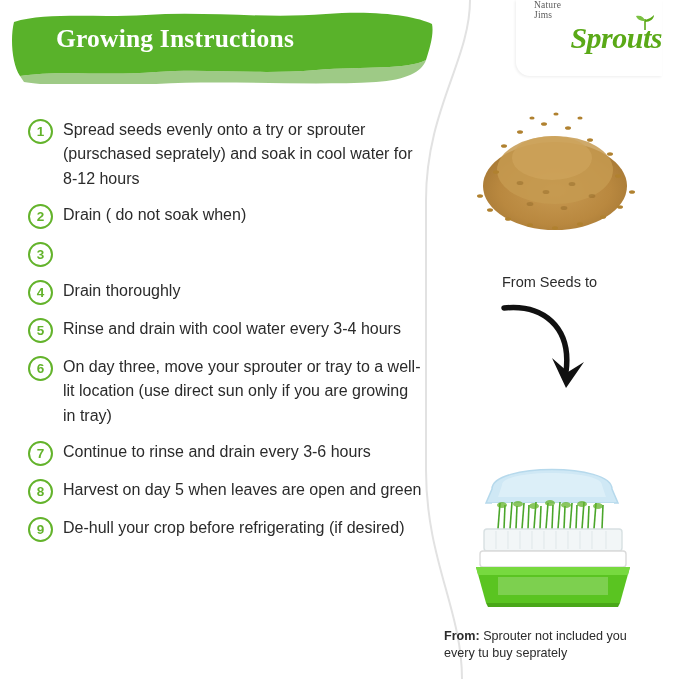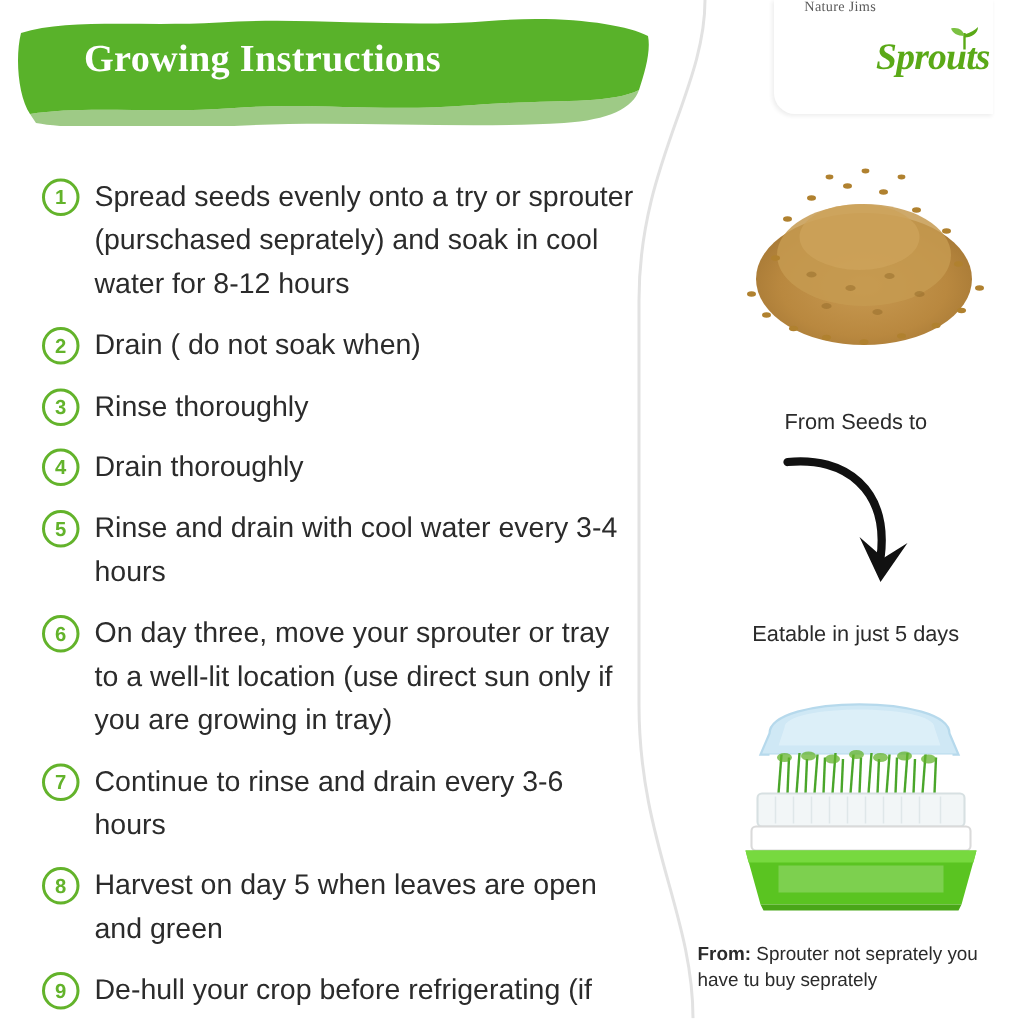--- a/index.html
+++ b/index.html
@@ -42,21 +42,21 @@
     letter-spacing: .2px;
     margin-bottom: -4px;
     align-self: flex-start;
     margin-left: 18px;
   }
   .logo-main {
     position: relative;
     font-family: "Liberation Serif", serif;
     font-style: italic;
     font-weight: bold;
-    font-size: 25px;
+    font-size: 30px;
     color: #5aa917;
     letter-spacing: -.5px;
     line-height: 1;
   }
   .logo-sprout {
     position: absolute;
     right: 6px;
     top: -8px;
     width: 22px;
     height: 16px;
@@ -103,40 +103,40 @@
     font-size: 13.5px;
     font-weight: bold;
     display: flex;
     align-items: center;
     justify-content: center;
     margin-right: 10px;
     margin-top: 1px;
     box-sizing: border-box;
   }
   .step-text {
-    font-size: 19px;
+    font-size: 16px;
     line-height: 1.52;
     color: #2b2b2b;
     font-family: "Liberation Sans", sans-serif;
   }
 
   
   .divider {
     position: absolute;
     left: 400px;
     top: 0;
     width: 90px;
     height: 679px;
     pointer-events: none;
   }
 
   
   .right-col {
     position: absolute;
-    left: 461px;
+    left: 440px;
     top: 0;
     width: 219px;
     height: 677px;
   }
   .seed-pile {
     position: absolute;
     left: 20px;
     top: 88px;
     width: 190px;
     height: 160px;
@@ -214,21 +214,20 @@
     <div class="step">
       <div class="step-num">1</div>
       <div class="step-text">Spread seeds evenly onto a try or sprouter (purschased seprately) and soak in cool water for 8-12 hours</div>
     </div>
     <div class="step">
       <div class="step-num">2</div>
       <div class="step-text">Drain ( do not soak when)</div>
     </div>
     <div class="step">
       <div class="step-num">3</div>
-      <div class="step-text">Rinse thoroughly</div>
     </div>
     <div class="step">
       <div class="step-num">4</div>
       <div class="step-text">Drain thoroughly</div>
     </div>
     <div class="step">
       <div class="step-num">5</div>
       <div class="step-text">Rinse and drain with cool water every 3-4 hours</div>
     </div>
     <div class="step">
@@ -298,21 +297,20 @@
       </g>
     </svg>
 
     <div class="cap-from-seeds">From Seeds to</div>
 
     <svg class="arrow-curve" viewBox="0 0 110 100">
       <path d="M10,8 C48,4 78,26 72,72" stroke="#111111" stroke-width="5.5" fill="none" stroke-linecap="round"></path>
       <path d="M58,58 L72,88 L90,62 L74,72 Z" fill="#111111"></path>
     </svg>
 
-    <div class="cap-eatable">Eatable in just 5 days</div>
 
     <svg class="sprouter" viewBox="0 0 180 165">
 
       <path d="M30,44 C30,18 150,18 150,44 L156,58 L24,58 Z" fill="#cfe8f5" stroke="#b6d9ec" stroke-width="1.5"></path>
       <path d="M40,40 C40,24 140,24 140,40 L144,52 L36,52 Z" fill="#dff0f9" opacity="0.8"></path>
 
       <g>
         <rect x="30" y="58" width="122" height="26" fill="#ffffff"></rect>
         <g stroke="#4aa62a" stroke-width="1.6">
           <line x1="36" y1="84" x2="38" y2="58"></line>
@@ -361,17 +359,17 @@
 
       <rect x="18" y="106" width="146" height="16" rx="3" fill="#ffffff" stroke="#dadada" stroke-width="1.4"></rect>
 
       <path d="M14,122 L168,122 L158,158 L24,158 Z" fill="#5ac421"></path>
       <path d="M14,122 L168,122 L166,130 L16,130 Z" fill="#77d93f"></path>
       <path d="M24,158 L158,158 L156,162 L26,162 Z" fill="#49a718"></path>
       <rect x="36" y="132" width="110" height="18" fill="#bfe7a6" opacity="0.35"></rect>
     </svg>
 
     <div class="note">
-      <b>From:</b><span> Sprouter not seprately you have tu buy seprately</span>
+      <b>From:</b><span> Sprouter not included you every tu buy seprately</span>
     </div>
 
   </div>
 </div>
 
 </body></html>

